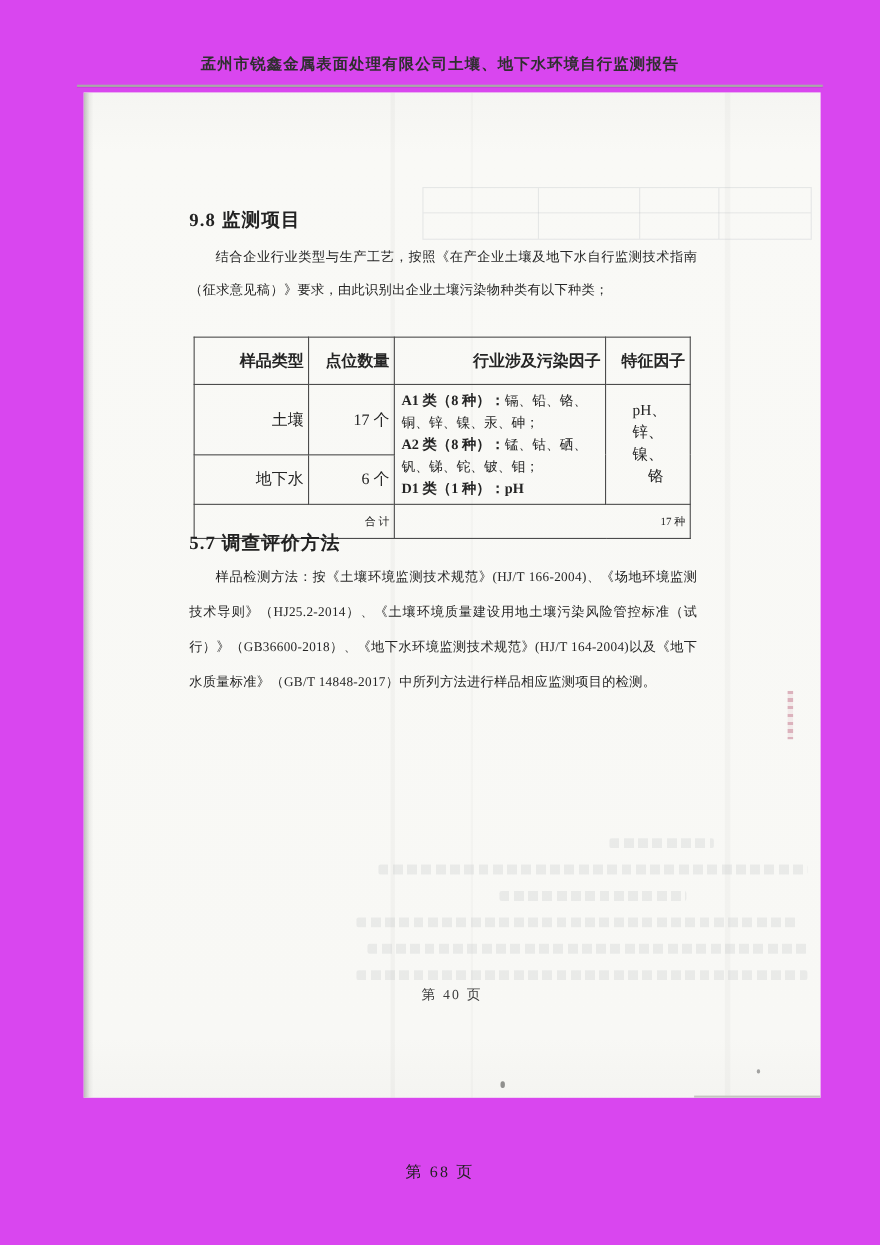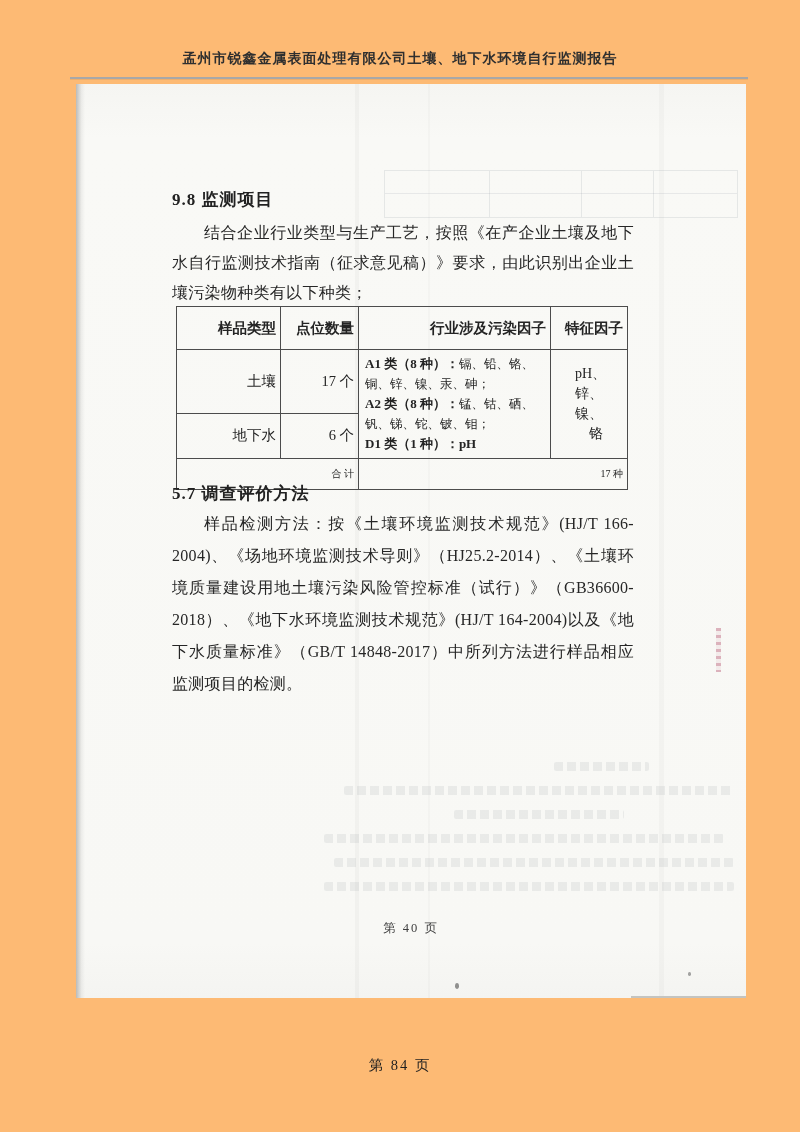--- a/index.html
+++ b/index.html
@@ -1,17 +1,17 @@
 <!DOCTYPE html>
 <html><head>
 <meta charset="utf-8">
 <style>
   html,body{margin:0;padding:0;width:800px;height:1132px;overflow:hidden;
     background:#ffffff;font-family:"Liberation Serif","DejaVu Serif",serif;color:#2b2b2b;}
-  .sheet{position:absolute;inset:0;background:#fdba74;}
+  .sheet{position:absolute;inset:0;background:#d946ef;}
 
   
   .hdr-title{position:absolute;top:50px;left:0;width:100%;text-align:center;
     font-size:14px;font-weight:bold;letter-spacing:1px;color:#2f2f2f;}
   .hdr-rule{position:absolute;top:77px;left:70px;width:678px;height:2px;
     background:#a8a8a8;box-shadow:0 1px 0 rgba(0,0,0,.06);}
 
   
   .scan{position:absolute;left:76px;top:84px;width:670px;height:914px;
     background:linear-gradient(180deg,#f5f5f2 0%,#f9f9f6 6%,#f8f8f5 94%,#f4f4f1 100%);
@@ -21,42 +21,42 @@
   .scan-bottom-edge{position:absolute;bottom:0;left:555px;width:115px;height:2px;background:#c4c4c0;}
   .streak{position:absolute;top:0;height:100%;background:rgba(110,110,108,.05);}
   .streak.s1{left:279px;width:4px;}
   .streak.s2{left:352px;width:2px;background:rgba(110,110,108,.035);}
   .streak.s3{left:583px;width:5px;background:rgba(110,110,108,.045);}
 
   
   .h-sec{position:absolute;left:96px;font-size:17px;font-weight:bold;color:#222;letter-spacing:1px;}
   .h56{top:104px;}
   .h57{top:398px;}
-  .para{position:absolute;left:96px;width:462px;font-size:16px;color:#262626;
+  .para{position:absolute;left:96px;width:462px;font-size:12px;color:#262626;
     text-align:justify;text-indent:2em;letter-spacing:.3px;}
   .p1{top:134px;line-height:30px;}
   .p2{top:424px;line-height:32px;}
   .p3{top:588px;line-height:32px;}
 
   
   .tbl{position:absolute;left:100px;top:222px;width:451px;border-collapse:collapse;
     table-layout:fixed;font-size:14.5px;color:#242424;}
   .tbl td,.tbl th{border:1px solid #4c4c4c;padding:2px 4px;text-align:right;vertical-align:middle;
     font-weight:normal;}
   .tbl th{font-weight:600;height:38px;}
   .col1{width:104px;}.col2{width:78px;}.col3{width:192px;}.col4{width:77px;}
   .row-soil td{height:51px;}
   .row-gw td{height:35px;}
   .row-total td{height:26px;font-size:10px;padding-left:28px;}
   .factors-cell{text-align:left !important;font-size:12.5px;line-height:20px;padding:4px 6px !important;margin-top:16px;}
   .factors-cell b{font-size:13px;}
   .char-cell{font-weight:bold;font-size:14px;line-height:20px;padding:2px 24px !important;}
 
   .scan-pageno{position:absolute;top:812px;left:0;width:100%;text-align:center;
-    font-size:12.5px;color:#3d3d3d;letter-spacing:2px;margin-top:24px;}
+    font-size:12.5px;color:#3d3d3d;letter-spacing:2px;}
   .footer-pageno{position:absolute;top:1056px;left:0;width:100%;text-align:center;
     font-size:14.5px;color:#1f1f1f;letter-spacing:2px;}
 
   
   .ghost-grid{position:absolute;left:308px;top:86px;width:352px;height:46px;
     border:1px solid rgba(125,135,148,.16);filter:blur(.4px);}
   .ghost-grid .gv{position:absolute;top:0;width:1px;height:100%;background:rgba(125,135,148,.16);}
   .ghost-grid .gh{position:absolute;left:0;width:100%;height:1px;background:rgba(125,135,148,.14);}
   .ghost-text{position:absolute;left:248px;top:678px;width:420px;opacity:.16;filter:blur(.7px);}
   .ghost-text .gl{height:9px;margin-bottom:15px;border-radius:2px;
@@ -143,14 +143,14 @@
     </div>
 
     <div class="red-ink"></div>
     <div class="speck a"></div>
     <div class="speck b"></div>
     <div class="scan-bottom-edge"></div>
 
     <div class="scan-pageno">第 40 页</div>
   </div>
 
-  <div class="footer-pageno">第 84 页</div>
+  <div class="footer-pageno">第 68 页</div>
 </div>
 
 </body></html>

